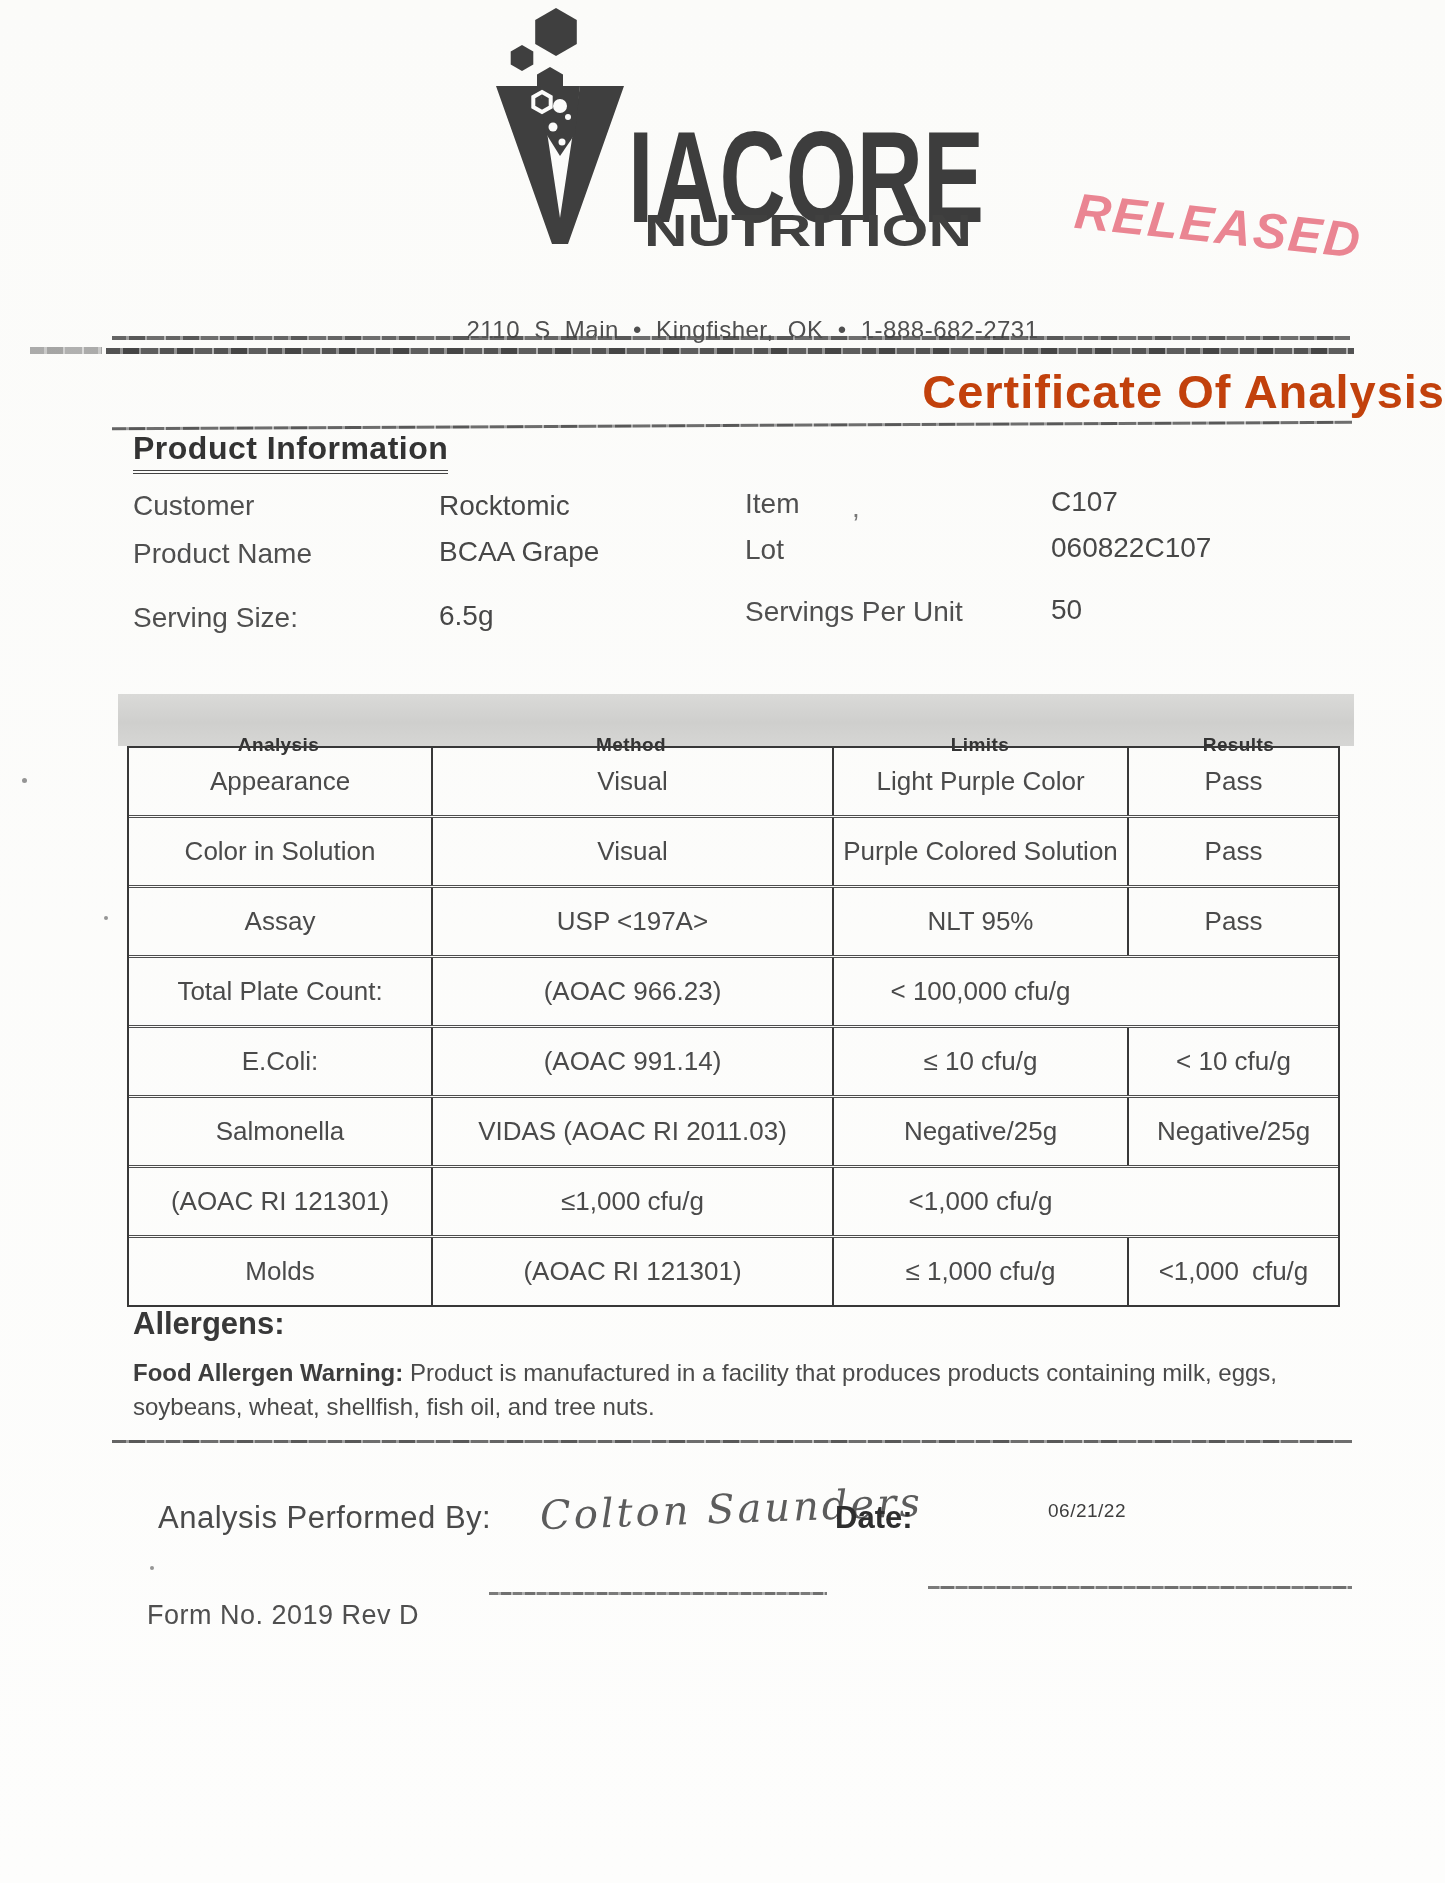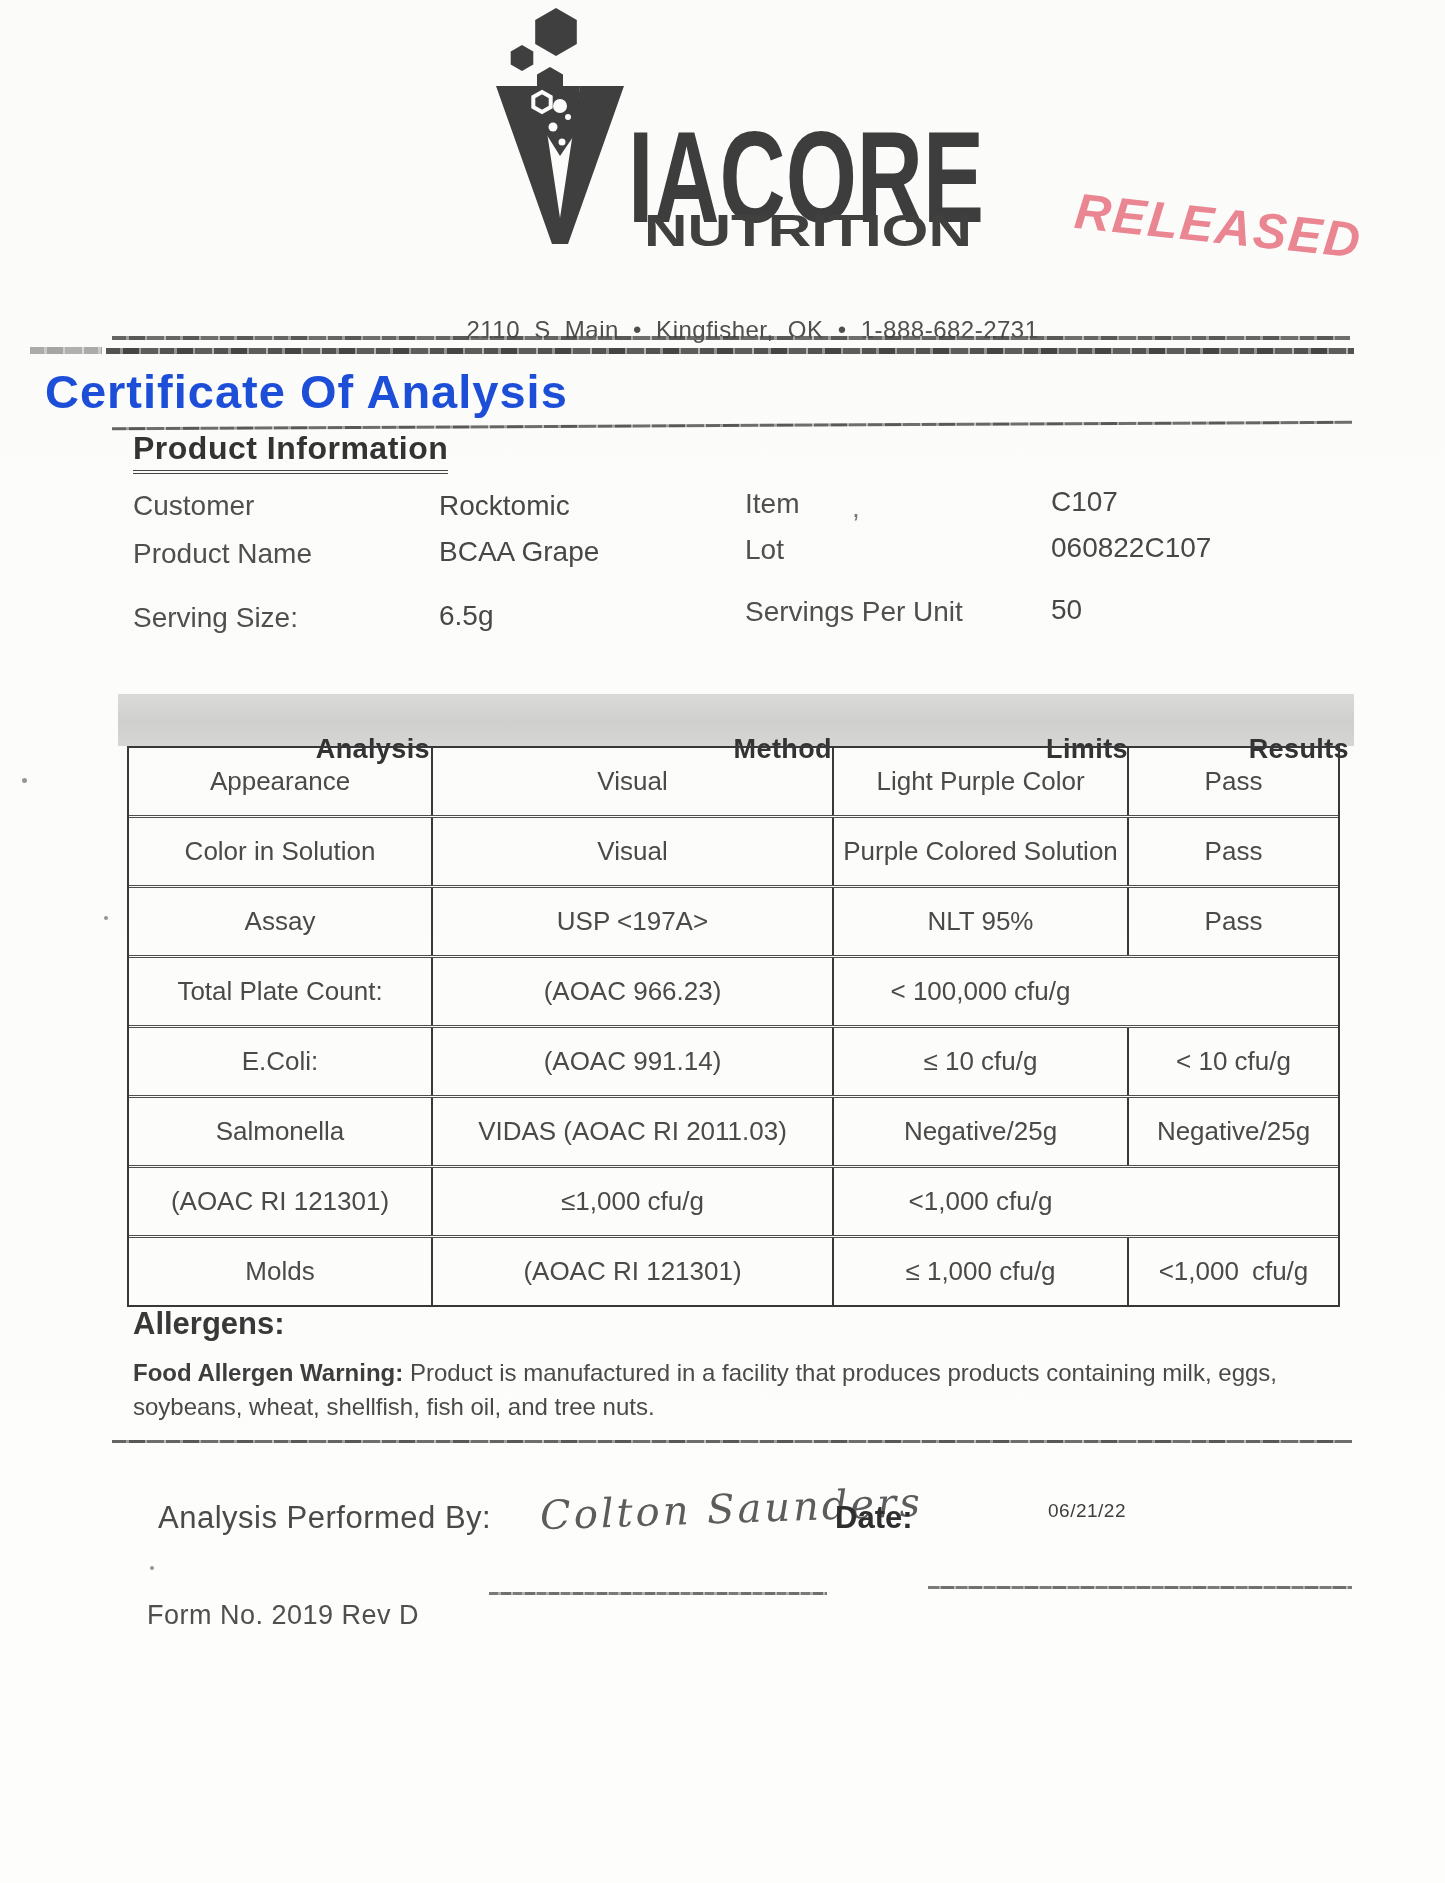--- a/index.html
+++ b/index.html
@@ -40,22 +40,22 @@
     opacity:.85;
   }
   .ruleA1{left:112px;top:336px;width:1238px;height:4px;}
   .ruleA2{left:106px;top:348px;width:1248px;height:6px;opacity:.95;}
   .ruleA2frag{left:30px;top:347px;width:72px;height:7px;opacity:.45;}
   .ruleB{left:112px;top:424px;width:1240px;height:3px;transform:rotate(-.3deg);}
   .ruleC{left:112px;top:1440px;width:1240px;height:3px;}
 
   
   .title{
-    left:0;top:364px;width:1445px;text-align:left;
-    font-size:47px;font-weight:bold;color:#1d4ed8;letter-spacing:1px;
+    left:0;top:364px;width:1445px;text-align:right;
+    font-size:47px;font-weight:bold;color:#c2410c;letter-spacing:1px;
     padding-left:45px;box-sizing:border-box;
   }
 
   
   .pi-heading{
     left:133px;top:430px;font-size:32px;font-weight:bold;color:#333;
     border-bottom:4px double #444;padding-bottom:3px;letter-spacing:.5px;
   }
   .pi-label{font-size:28px;color:#4f4f4f;}
   .pi-value{font-size:28px;color:#474747;}
@@ -63,21 +63,21 @@
 
   
   .tbl-header{
     left:118px;top:694px;width:1236px;height:52px;
     background:linear-gradient(180deg,#dadad8,#cfcfcd 55%,#d6d6d4);
     display:grid;grid-template-columns:303px 402px 296px 221px;
     padding-left:9px;box-sizing:border-box;
     align-items:center;
   }
   .tbl-header .th{
-    text-align:right;font-size:27px;font-weight:bold;color:#333;letter-spacing:.4px;margin-top:40px;
+    text-align:center;font-size:19px;font-weight:bold;color:#333;letter-spacing:.4px;margin-top:40px;
   }
   .tbl-body{
     left:127px;top:746px;width:1213px;
     border:2px solid #383838;box-sizing:border-box;
     background:transparent;
   }
   .tr{
     display:grid;grid-template-columns:302px 401px 295px 211px;
     height:67px;
   }

